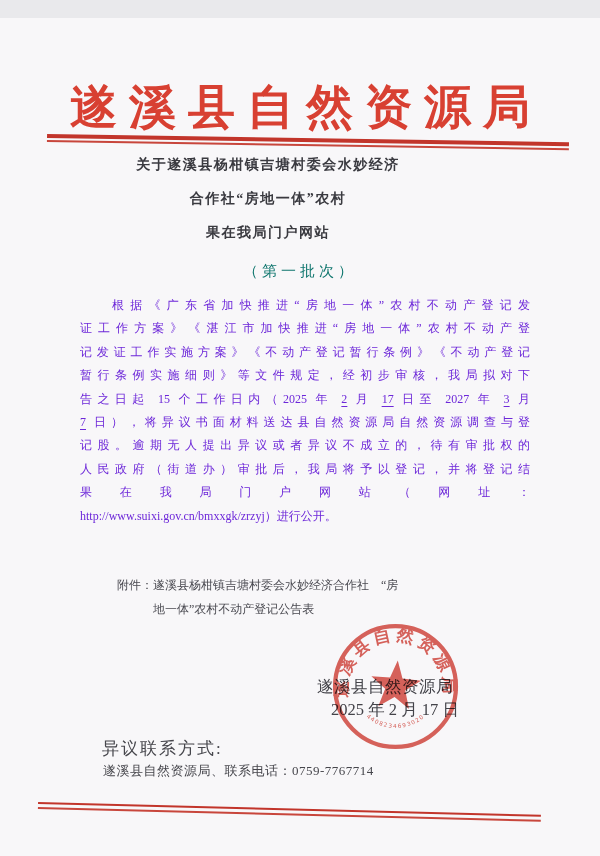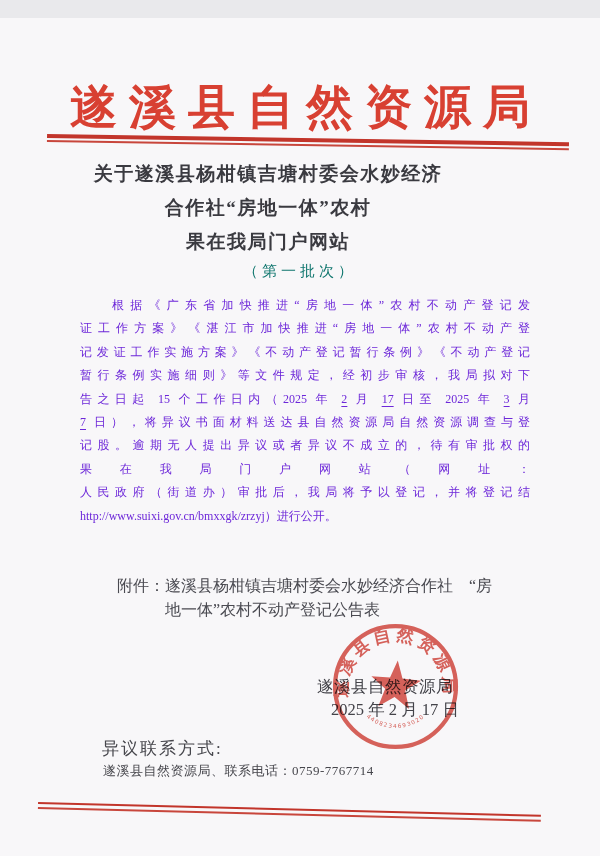--- a/index.html
+++ b/index.html
@@ -16,40 +16,40 @@
     text-align:center;font-size:47px;font-weight:bold;
     color:#d84032;letter-spacing:12px;text-indent:12px;
     white-space:nowrap;
   }
   
   .rule-top{position:absolute;top:116px;left:47px;width:522px;transform:rotate(0.9deg);transform-origin:left center;}
   .rule-top .r1{height:4px;background:#c2352b;}
   .rule-top .r2{height:2px;background:#c8463c;margin-top:2px;}
   
   .doc-title{
-    position:absolute;top:139px;left:0;width:536px;text-align:center;
-    font-size:19px;font-weight:bold;color:#3a3a40;line-height:34px;letter-spacing:1.5px;
+    position:absolute;top:130px;left:0;width:536px;text-align:center;
+    font-size:14px;font-weight:bold;color:#3a3a40;line-height:34px;letter-spacing:1.5px;
   }
   .batch{
     position:absolute;top:244px;left:0;width:600px;text-align:center;
     font-size:15px;color:#0f766e;letter-spacing:4px;
   }
   
   .body-text{
     position:absolute;top:276px;left:80px;width:450px;
     font-size:12px;line-height:23.4px;color:#6d28d9;
   }
   .bline{white-space:nowrap;}
   .bline.jl{white-space:normal;text-align:justify;text-align-last:justify;}
   .bline.indent{text-indent:32px;}
   .u{text-decoration:underline;text-underline-offset:3px;}
   
   .attachment{
     position:absolute;top:556px;left:117px;width:430px;
-    font-size:16px;line-height:23.5px;color:#4a4a51;display:flex;
+    font-size:12px;line-height:23.5px;color:#4a4a51;display:flex;
   }
   .att-label{flex:0 0 auto;}
   .att-lines{flex:1 1 auto;}
   .att-l1,.att-l2{display:block;}
   
   .sig-org{position:absolute;top:658px;left:317px;font-size:16.5px;color:#434349;letter-spacing:0.5px;white-space:nowrap;}
   .sig-date{position:absolute;top:681px;left:331px;font-size:16.5px;color:#434349;white-space:nowrap;}
   
   .seal{position:absolute;top:603px;left:330px;width:131px;height:131px;opacity:0.85;mix-blend-mode:multiply;}
   .seal .ring{stroke:#d5483f;stroke-width:4.2;fill:none;}
@@ -88,25 +88,25 @@
     <div>果在我局门户网站</div>
   </div>
 
   <div class="batch">（第一批次）</div>
 
   <div class="body-text">
       <div class="bline indent jl"><span>根据《广东省加快推进“房地一体”农村不动产登记发</span></div>
       <div class="bline jl"><span>证工作方案》《湛江市加快推进“房地一体”农村不动产登</span></div>
       <div class="bline jl"><span>记发证工作实施方案》《不动产登记暂行条例》《不动产登记</span></div>
       <div class="bline jl"><span>暂行条例实施细则》等文件规定，经初步审核，我局拟对下</span></div>
-      <div class="bline jl"><span>告之日起 15 个工作日内（2025 年 </span><span class="u">2</span><span> 月 </span><span class="u">17</span><span> 日至 2025 年 </span><span class="u">3</span><span> 月</span></div>
+      <div class="bline jl"><span>告之日起 15 个工作日内（2025 年 </span><span class="u">2</span><span> 月 </span><span class="u">17</span><span> 日至 2027 年 </span><span class="u">3</span><span> 月</span></div>
       <div class="bline jl"><span class="u">7</span><span> 日），将异议书面材料送达县自然资源局自然资源调查与登</span></div>
       <div class="bline jl"><span>记股。逾期无人提出异议或者异议不成立的，待有审批权的</span></div>
+      <div class="bline jl"><span>人民政府（街道办）审批后，我局将予以登记，并将登记结</span></div>
       <div class="bline jl"><span>果在我局门户网站（网址：</span></div>
-      <div class="bline jl"><span>人民政府（街道办）审批后，我局将予以登记，并将登记结</span></div>
       <div class="bline"><span>http://www.suixi.gov.cn/bmxxgk/zrzyj）进行公开。</span></div>
     </div>
 
   <div class="attachment">
     <span class="att-label">附件：</span>
     <span class="att-lines">
       <span class="att-l1">遂溪县杨柑镇吉塘村委会水妙经济合作社　“房</span>
       <span class="att-l2">地一体”农村不动产登记公告表</span>
     </span>
   </div>

